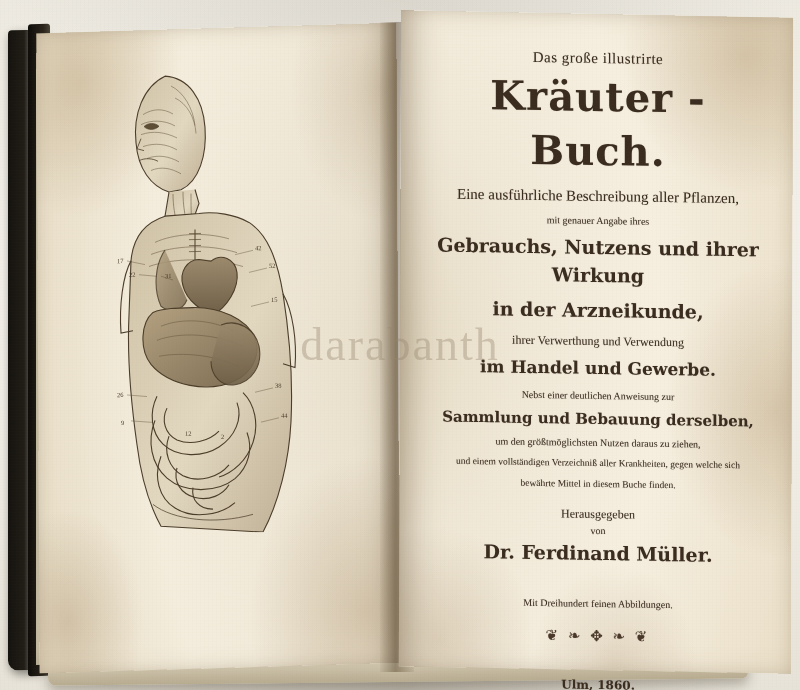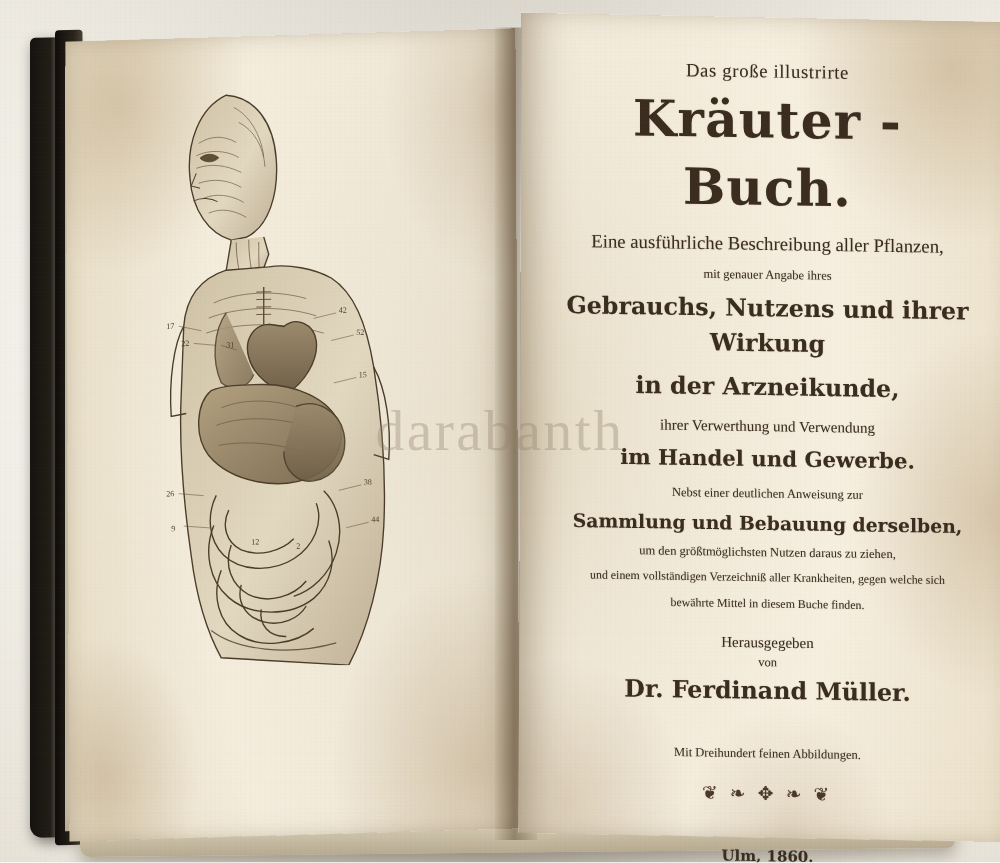--- a/index.html
+++ b/index.html
@@ -26,21 +26,21 @@
     position: absolute;
     inset: 0;
     background:
       radial-gradient(60% 45% at 50% 100%, rgba(90,80,65,0.30), rgba(90,80,65,0) 70%),
       radial-gradient(70% 40% at 50% 0%, rgba(120,110,95,0.18), rgba(120,110,95,0) 70%);
   }
 
   
   .book {
     position: absolute;
-    left: 24px;
+    left: 8px;
     top: 8px;
     width: 752px;
     height: 676px;
   }
 
   
   .cover-left {
     position: absolute;
     left: 0px;
     top: 22px;

